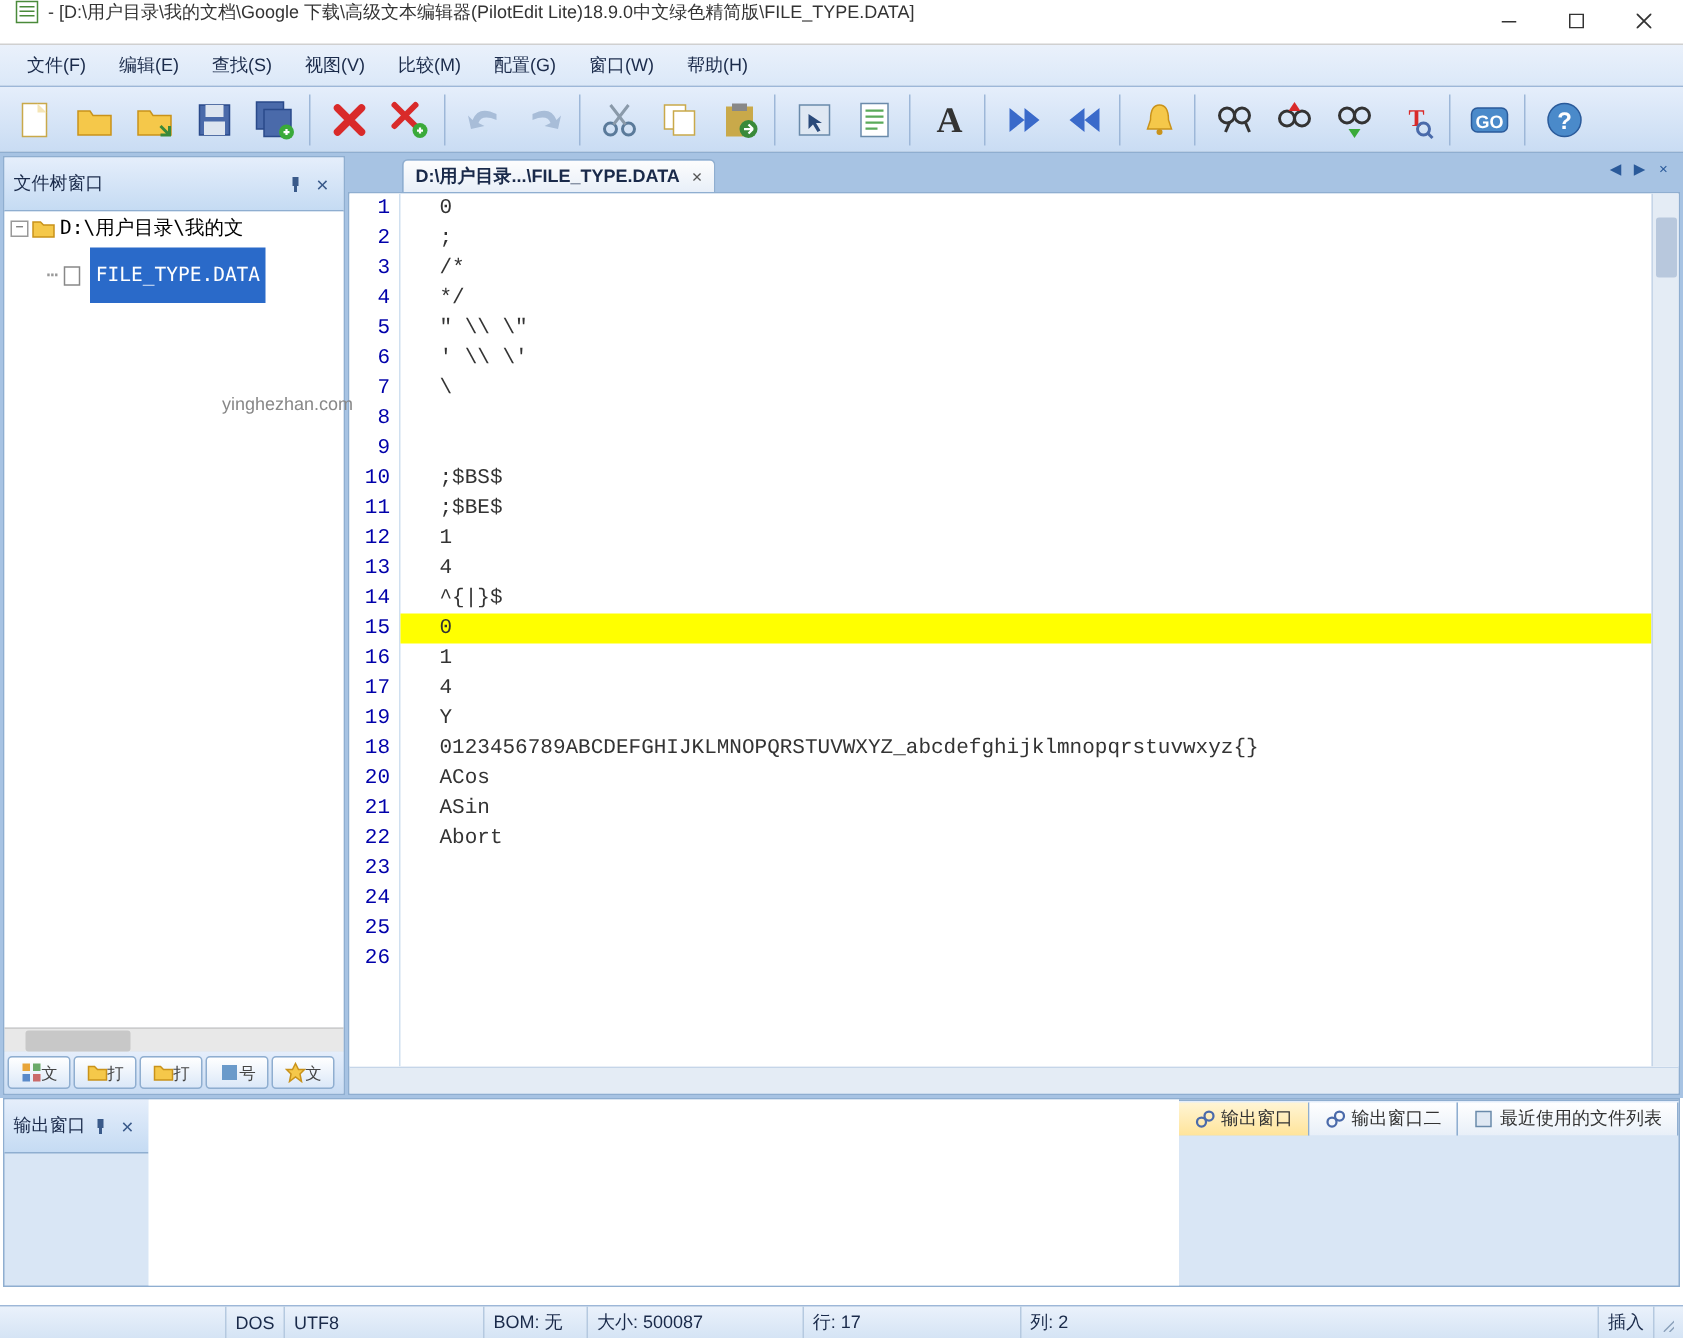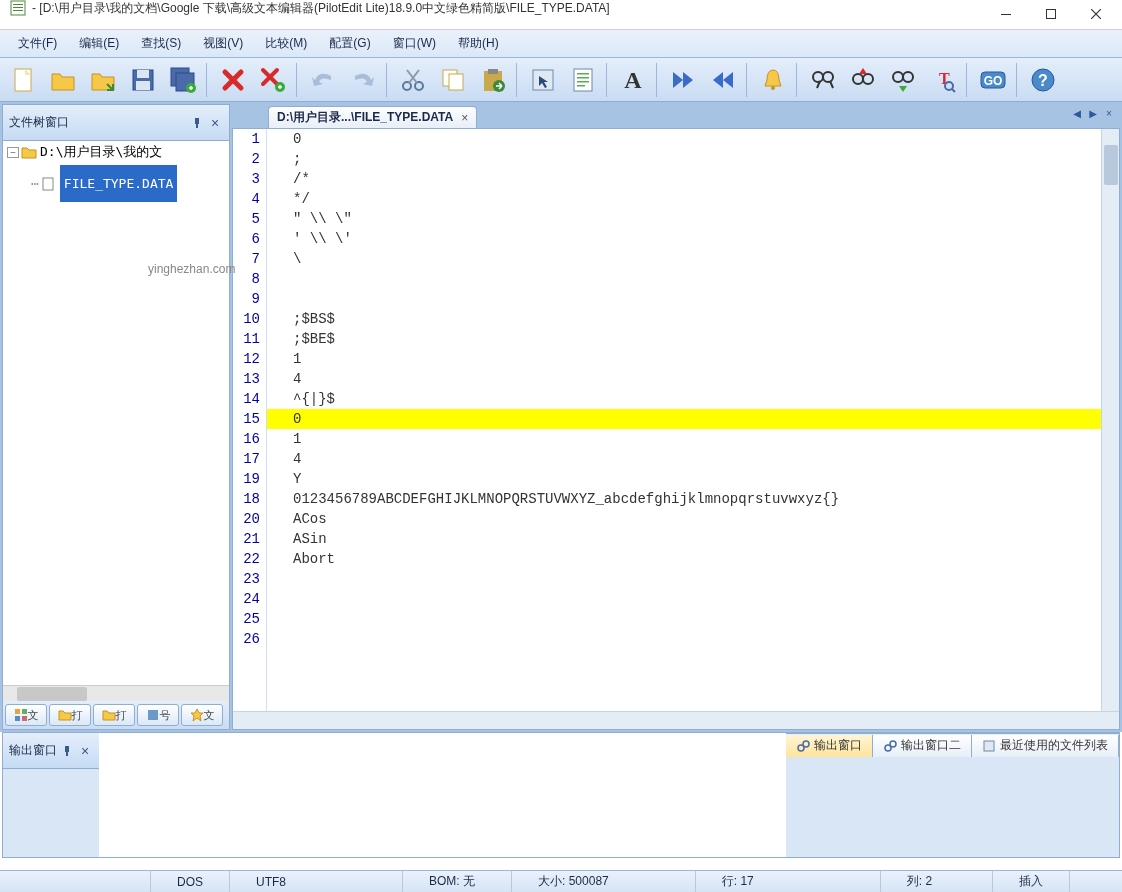--- a/index.html
+++ b/index.html
@@ -46,21 +46,21 @@
 .h-scroll-row { height: 18px; background: #e4ecf5; border-top: 1px solid #c5d5e8; display: flex; }
 .h-scroll-row .spacer { width: 34px; }
 .h-scroll-row .track { flex: 1; position: relative; }
 .h-scroll-row .corner { width: 18px; }
 .output-panel { height: 126px; background: #d9e6f5; border: 1px solid #8faed0; margin: 0 2px 12px 2px; display: flex; flex-direction: row; }
 .output-body { flex: 1; background: #fff; }
 .output-tabs { height: 24px; background: linear-gradient(#e5eefb,#c9dcf3); display: flex; align-items: center; border-top: 1px solid #8faed0; }
 .output-tabs .otab { height: 22px; display: flex; align-items: center; padding: 0 10px; border-right: 1px solid #8faed0; background: linear-gradient(#fff,#e8eff8); font-size: 12px; color: #333; gap: 4px; }
 .output-tabs .otab.active { background: linear-gradient(#fff5d5,#ffe49a); }
 .statusbar { height: 22px; background: linear-gradient(#eaf1fb,#d5e4f5); border-top: 1px solid #9db7d8; display: flex; align-items: center; font-size: 12px; color: #1a2a4a; }
-.statusbar .cell { padding: 0 26px; border-left: 1px solid #b5c9e0; height: 100%; display: flex; align-items: center; }
+.statusbar .cell { padding: 0 6px; border-left: 1px solid #b5c9e0; height: 100%; display: flex; align-items: center; }
 .watermark { position: absolute; left: 148px; top: 262px; color: #888; font-family: Arial; font-size: 12px; pointer-events: none; z-index: 50; }
 svg { display: block; }
 </style>
 </head>
 <body>
 
 <div class="titlebar">
   <span class="app-icon">
     <svg width="16" height="16">
         <rect x="1" y="1" width="14" height="14" fill="#fff" stroke="#4a8a3a"></rect>

